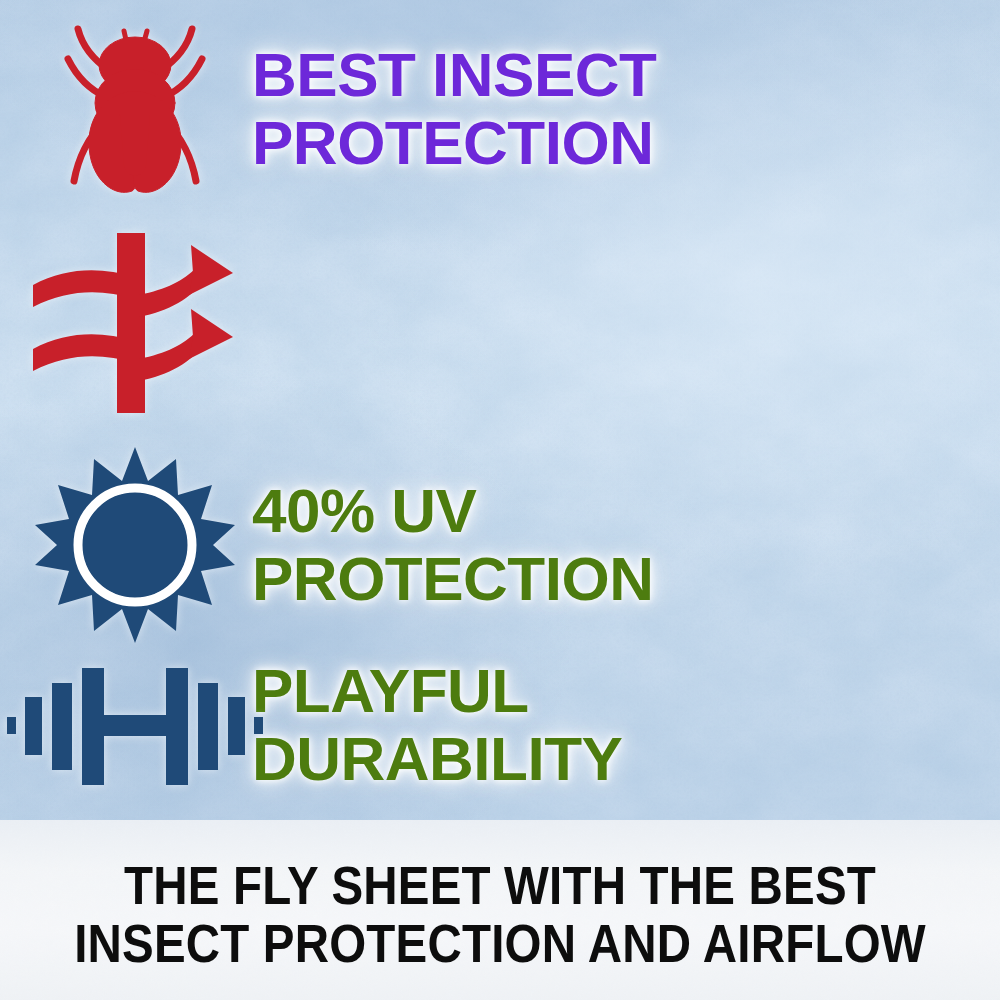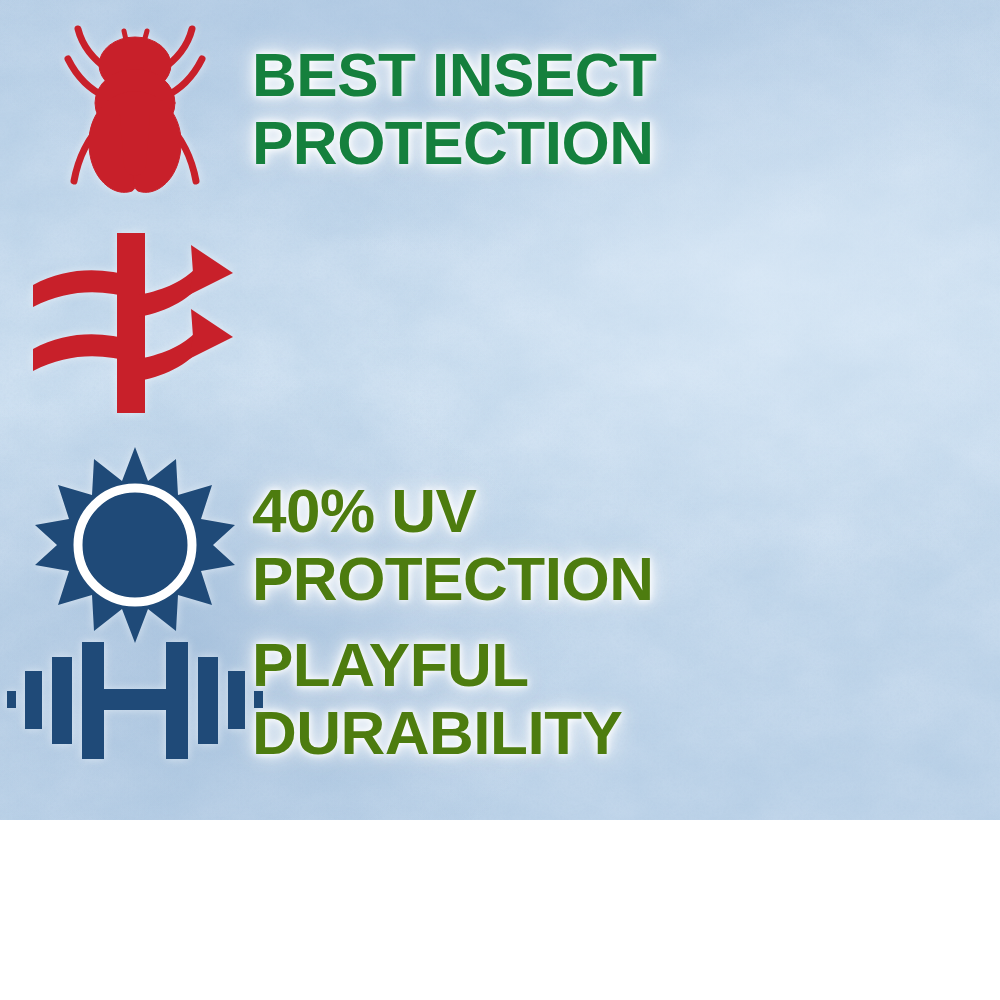--- a/index.html
+++ b/index.html
@@ -90,21 +90,21 @@
     align-items: center;
     justify-content: center;
   }
   .row .text-cell {
     white-space: pre-line;
     font-weight: bold;
     letter-spacing: -0.5px;
   }
 
   .feat-text-red {
-    color: #15803d;
+    color: #6d28d9;
     font-size: 62px;
     line-height: 68px;
     text-shadow:
       0 0 6px rgba(255,255,255,.95),
       0 0 12px rgba(255,255,255,.9),
       0 0 20px rgba(255,255,255,.75),
       0 0 30px rgba(255,255,255,.5);
   }
   .feat-text-navy {
     color: #4d7c0f;
@@ -114,21 +114,21 @@
       0 0 6px rgba(255,255,255,.95),
       0 0 12px rgba(255,255,255,.9),
       0 0 20px rgba(255,255,255,.75),
       0 0 30px rgba(255,255,255,.5);
   }
 
   
   #row-insect   { left: 0;  top: 14px;  width: 1000px; height: 190px; }
   #row-airflow  { left: 0;  top: 222px; width: 1000px; height: 200px; }
   #row-uv       { left: 0;  top: 438px; width: 1000px; height: 214px; }
-  #row-durability { left: 0; top: 624px; width: 1000px; height: 150px; }
+  #row-durability { left: 0; top: 650px; width: 1000px; height: 150px; }
 
   #row-insect .text-cell   { margin-left: -18px; }
   #row-airflow .text-cell  { margin-left: -18px; }
   #row-uv .text-cell       { margin-left: -18px; }
   #row-durability .text-cell { margin-left: -18px; }
 
   svg { display: block; }
   .icon-glow { filter: drop-shadow(0 0 5px rgba(255,255,255,.55)); }
 </style>
 </head>
@@ -269,14 +269,31 @@
           <rect x="159" y="8" width="22" height="117"></rect>
 
           <rect x="97" y="55" width="62" height="21"></rect>
         </g>
       </svg>
     </div>
     <div class="text-cell feat-text-navy">PLAYFUL
 DURABILITY</div>
   </div>
 
+  <div id="banner">
+    <div class="bsheen"></div>
+    <svg class="btex" viewBox="0 0 1000 180" preserveAspectRatio="none">
+      <defs>
+        <filter id="btx" x="0" y="0" width="100%" height="100%">
+          <feTurbulence type="fractalNoise" baseFrequency="0.09 0.11" numOctaves="4" seed="9" result="bt"></feTurbulence>
+          <feColorMatrix in="bt" type="matrix" values="0 0 0 0 0.86
+                    0 0 0 0 0.89
+                    0 0 0 0 0.93
+                    0 0 0 0.5 0"></feColorMatrix>
+        </filter>
+      </defs>
+      <rect x="0" y="0" width="1000" height="180" filter="url(#btx)"></rect>
+    </svg>
+    <div id="caption">THE FLY SHEET WITH THE BEST
+INSECT PROTECTION AND AIRFLOW</div>
+  </div>
 
 </div>
 
 </body></html>

